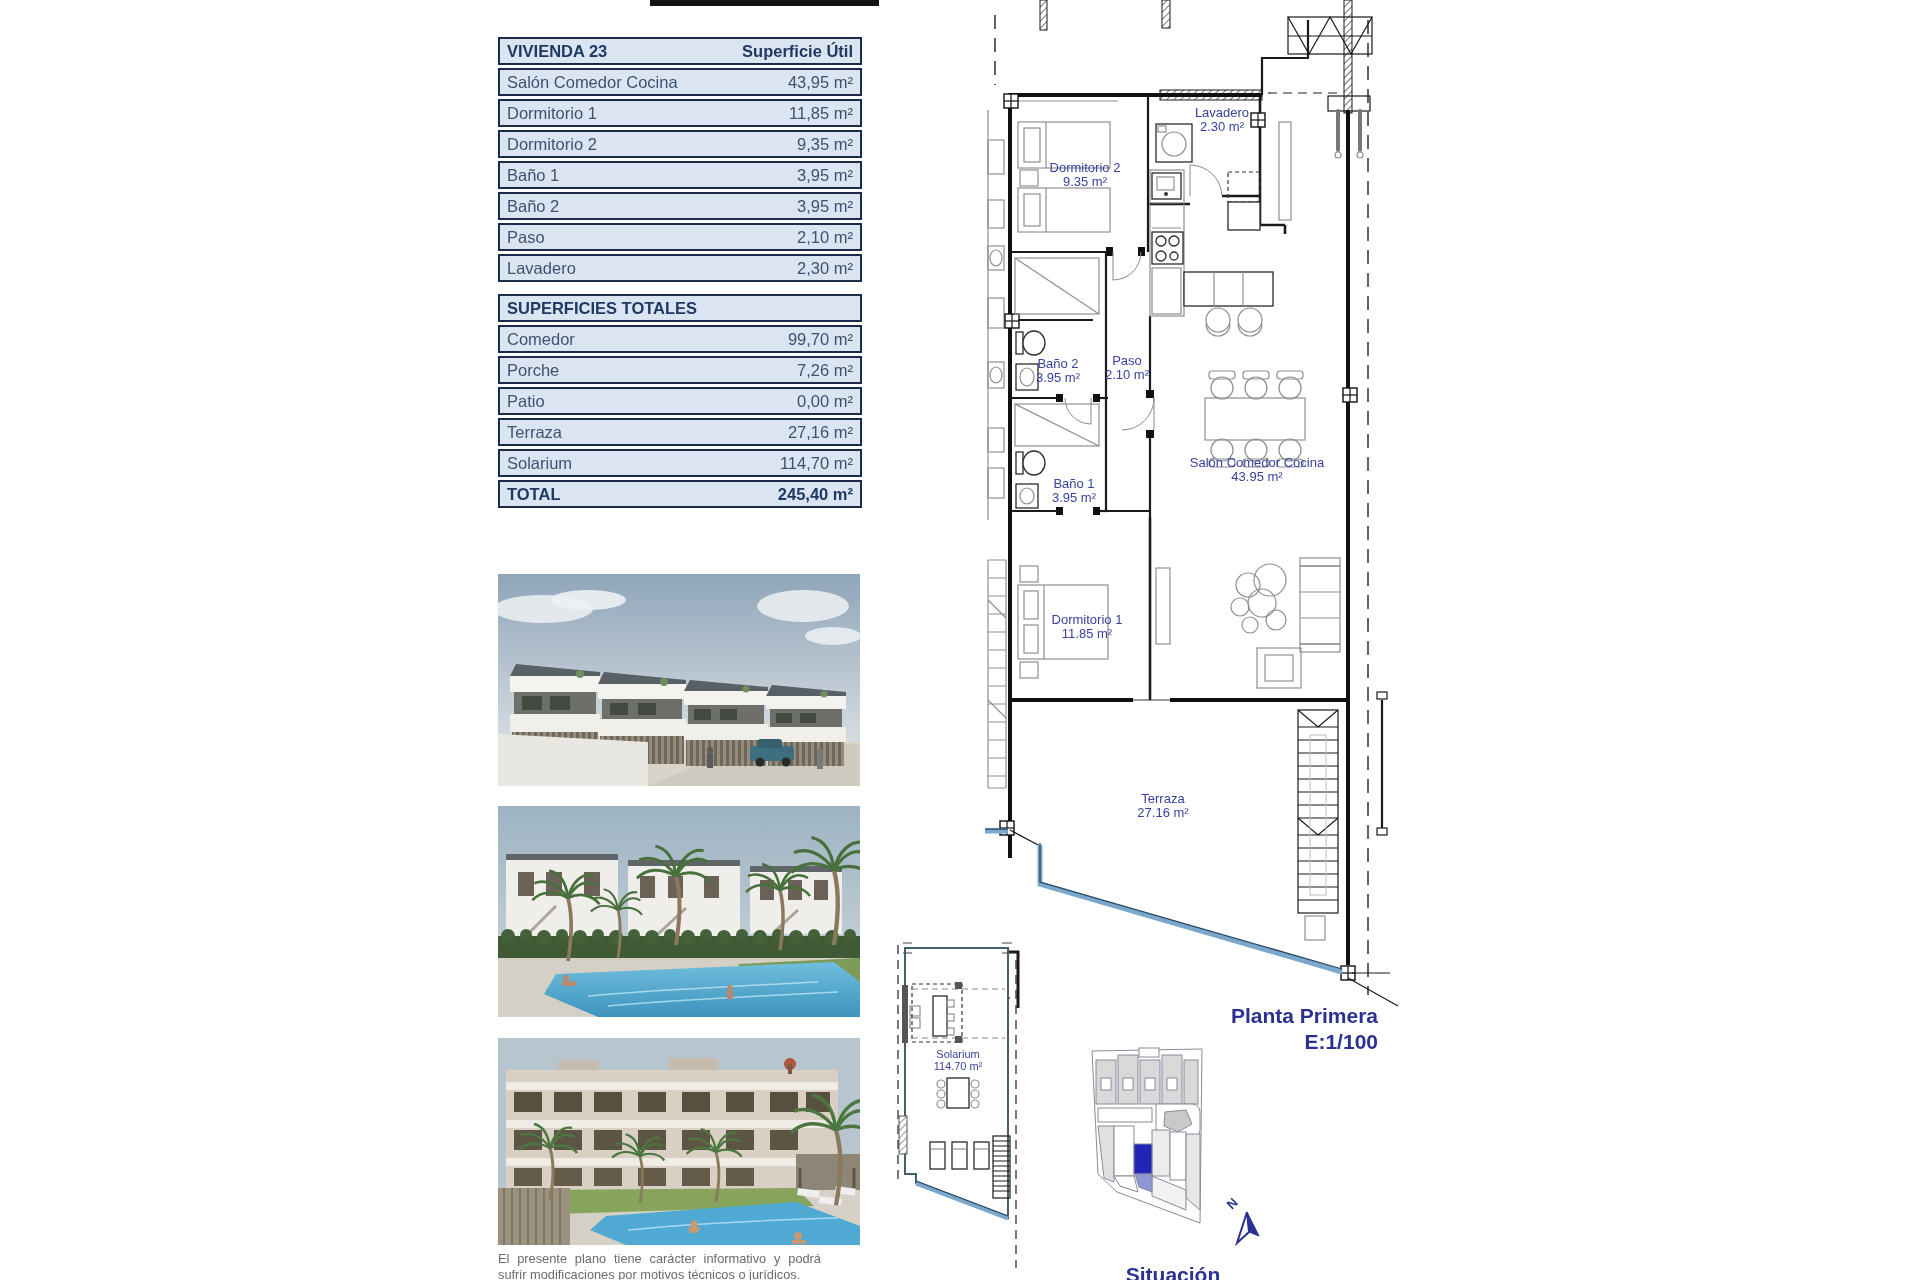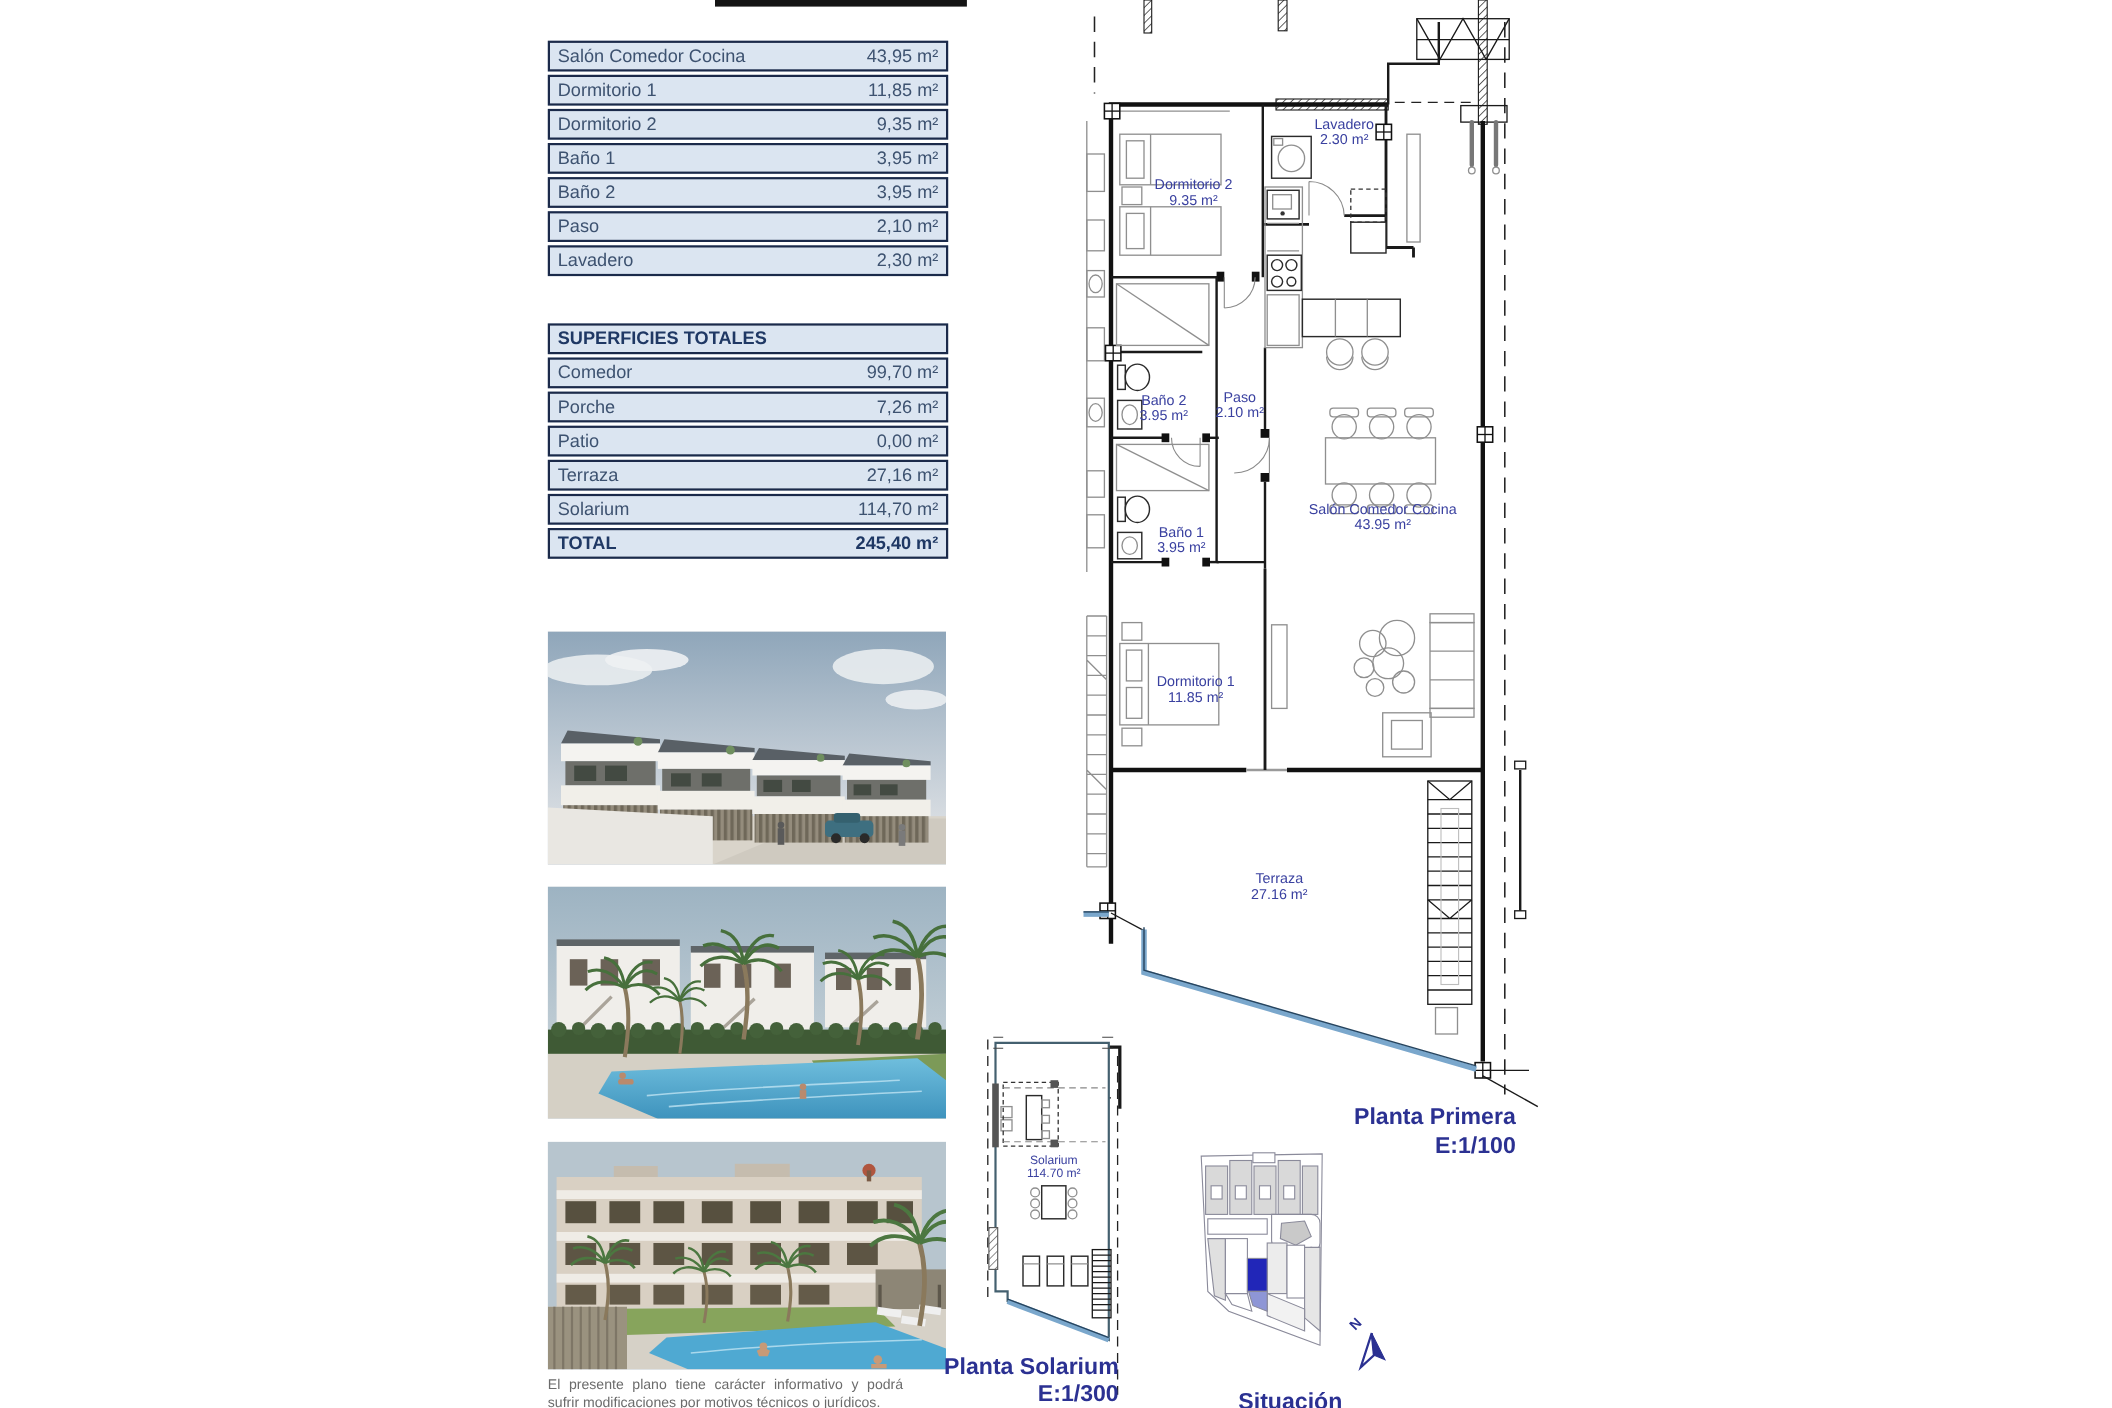--- a/index.html
+++ b/index.html
@@ -51,20 +51,24 @@
   .sit{stroke:#8a8a9a;stroke-width:1;}
 </style>
 </head>
 <body>
 
 <div class="sheet">
 
   <div class="topbar"></div>
 
   <div class="tbl" style="top:37px;">
+    <div class="row head">
+      <span>VIVIENDA 23</span>
+      <span class="val">Superficie Útil</span>
+    </div>
     <div class="row">
       <span>Salón Comedor Cocina</span>
       <span class="val">43,95 m²</span>
     </div>
     <div class="row">
       <span>Dormitorio 1</span>
       <span class="val">11,85 m²</span>
     </div>
     <div class="row">
       <span>Dormitorio 2</span>
@@ -696,21 +700,17 @@
       <text x="1232" y="1210" transform="rotate(-45 1232 1210)" font-size="13" font-weight="bold" fill="#2b3192">N</text>
       <polygon points="1247,1212 1237,1243 1249,1232" fill="#fff" stroke="#2b3192" stroke-width="2"></polygon>
       <polygon points="1247,1212 1259,1236 1249,1232" fill="#2b3192" stroke="#2b3192" stroke-width="1"></polygon>
     </g>
   </svg>
 
   <div class="cap right" style="left:1120px;top:1003px;width:258px;">
     <div>Planta Primera</div>
     <div>E:1/100</div>
   </div>
-  <div class="cap right" style="left:800px;top:1230px;width:217px;line-height:25px;">
-    <div>Planta Solarium</div>
-    <div>E:1/300</div>
-  </div>
   <div class="cap center" style="left:1085px;top:1229px;width:176px;margin-top:33px;">
     <div>Situación</div>
   </div>
 
 </div>
 
 </body></html>

